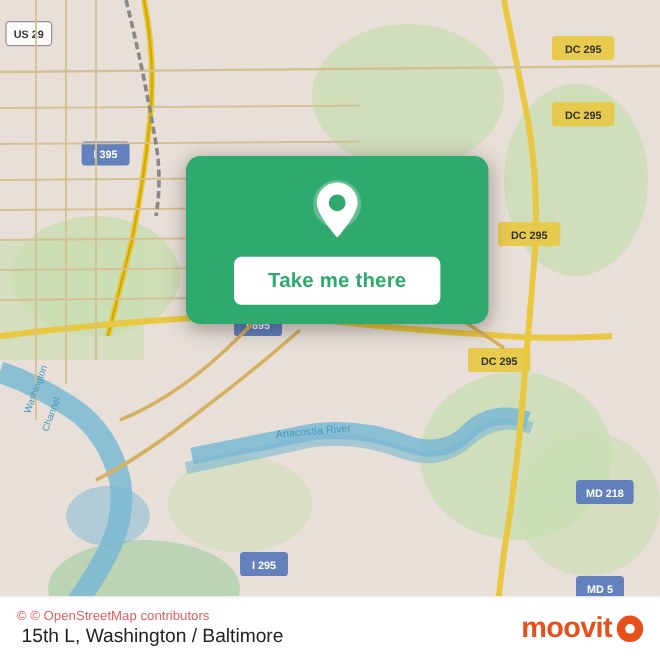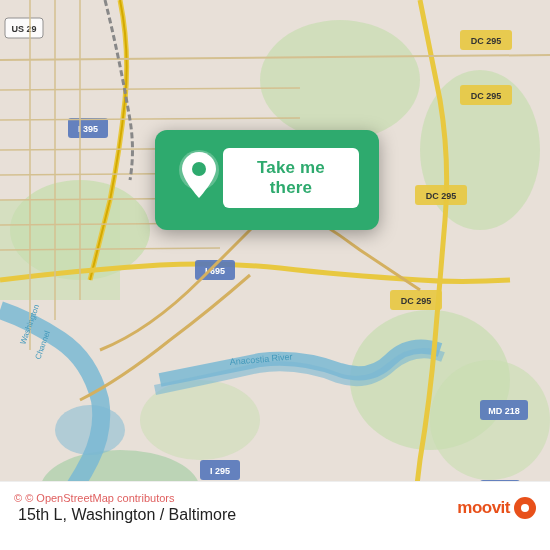--- a/index.html
+++ b/index.html
@@ -25,26 +25,26 @@
       position: absolute;
       top: 0; left: 0;
       width: 100%; height: 100%;
     }
 
     
     #popup-card {
       position: absolute;
       top: 130px;
       left: 155px;
-      width: 224px;
+      width: 252px;
       background: #2eaa6e;
       border-radius: 12px;
       display: flex;
-      flex-direction: row;
-      align-items: flex-start;
+      flex-direction: column;
+      align-items: center;
       padding: 18px 20px 16px 20px;
       box-shadow: 0 4px 18px rgba(0,0,0,0.35);
     }
 
     #location-icon-wrapper {
       width: 56px;
       height: 56px;
       display: flex;
       align-items: center;
       justify-content: center;
@@ -66,21 +66,21 @@
     
     #bottom-bar {
       position: absolute;
       bottom: 0;
       left: 0;
       width: 100%;
       background: white;
       display: flex;
       align-items: center;
       justify-content: space-between;
-      padding: 10px 14px 26px 14px;
+      padding: 10px 14px 10px 14px;
       border-top: 1px solid #eee;
     }
 
     #attribution {
       font-size: 11px;
       color: #555;
     }
 
     #attribution span {
       color: #e06060;
@@ -100,21 +100,21 @@
     }
 
     
     #moovit-logo {
       display: flex;
       align-items: center;
       gap: 4px;
     }
 
     #moovit-text {
-      font-size: 17px;
+      font-size: 24px;
       font-weight: 700;
       color: #e8501a;
       letter-spacing: -0.5px;
     }
 
     #moovit-dot {
       width: 22px;
       height: 22px;
       background: #e8501a;
       border-radius: 50%;

